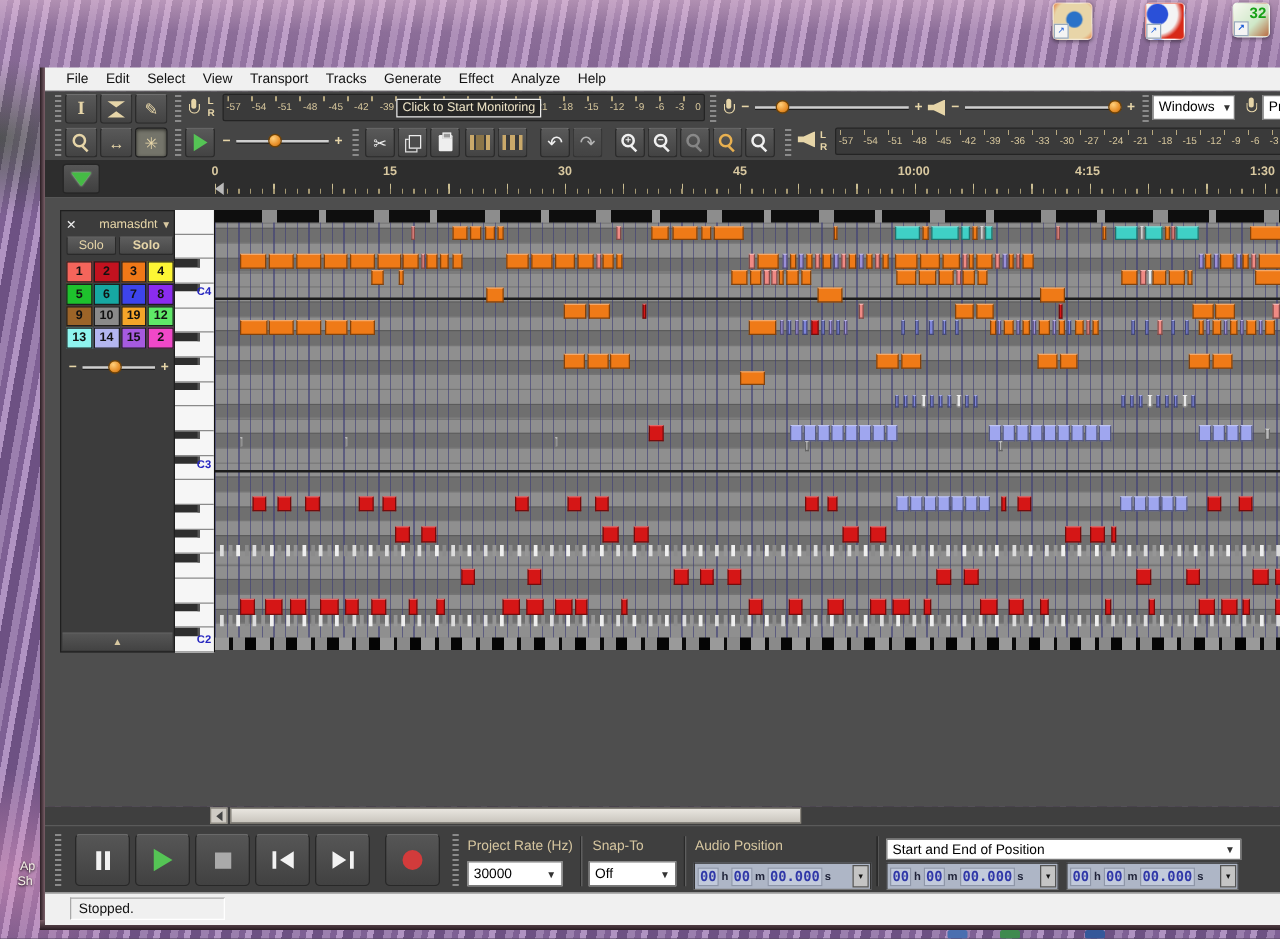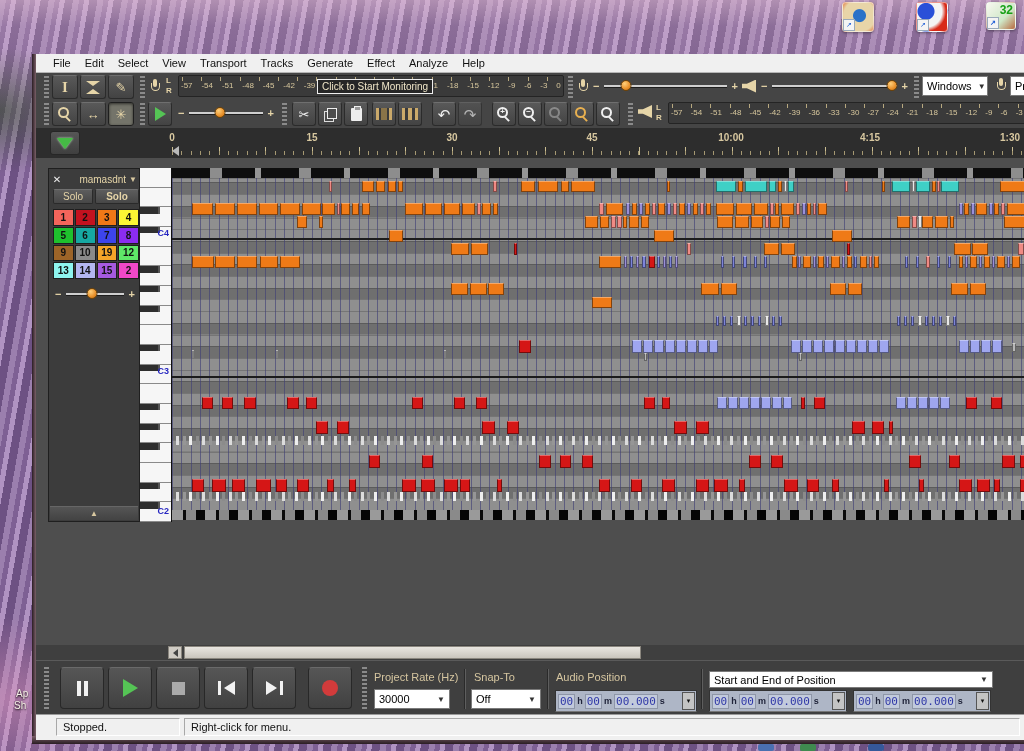--- a/index.html
+++ b/index.html
@@ -104,21 +104,21 @@
   .pp-bar{width:4px;height:15px;background:#f2f2f2;}
   .tri-big{width:0;height:0;border-left:15px solid #55c455;border-top:9px solid transparent;border-bottom:9px solid transparent;}
   .stop-sq{width:13px;height:13px;background:#aaa;}
   .skip-bar{width:3px;height:14px;background:#f2f2f2;}
   .tri-w-l{width:0;height:0;border-right:11px solid #f2f2f2;border-top:7px solid transparent;border-bottom:7px solid transparent;}
   .tri-w-r{width:0;height:0;border-left:11px solid #f2f2f2;border-top:7px solid transparent;border-bottom:7px solid transparent;}
   .rec-dot{width:16px;height:16px;border-radius:50%;background:#d23b3b;}
   .t-label{position:absolute;color:#d6c6a0;font-size:11px;}
   .vsep{position:absolute;width:2px;background:linear-gradient(90deg,#2a2a2a 50%,#5e5e5e 50%);}
   .tf{position:absolute;height:22px;background:#aeb6c6;border:1px solid #333;border-bottom-color:#777;display:flex;align-items:center;box-sizing:border-box;padding:1px;}
-  .tf .dg{background:#c2cadb;color:#3038a8;font-family:"DejaVu Sans Mono",monospace;font-size:11px;font-weight:normal;padding:0 1px;margin:0 1px;border:1px solid #8e96a8;}
+  .tf .dg{background:#c2cadb;color:#3038a8;font-family:"DejaVu Sans Mono",monospace;font-size:11px;font-weight:bold;padding:0 1px;margin:0 1px;border:1px solid #8e96a8;}
   .tf .un{color:#20243a;font-size:9px;font-weight:bold;padding:0 1px;}
   .tf .arr{margin-left:auto;width:11px;align-self:stretch;background:#c4c4c4;border:1px solid #555;font-size:7px;display:flex;align-items:center;justify-content:center;color:#111;}
   
   .statusbar{position:absolute;left:4px;top:686px;width:988px;height:26px;background:#f0f0f0;border-top:1px solid #9a9a9a;box-sizing:border-box;}
   .status-cell{position:absolute;top:3px;height:18px;border:1px solid #a8a8a8;border-bottom-color:#fff;border-right-color:#fff;font-size:11px;color:#111;padding:2px 6px;box-sizing:border-box;}
 </style>
 </head>
 <body>
 
 <div id="stage">
@@ -1074,16 +1074,15 @@
           <span class="dg">00</span>
           <span class="un">m</span>
           <span class="dg">00.000</span>
           <span class="un">s</span>
           <span class="arr">▾</span>
         </div>
     </div>
 
     <div class="statusbar">
       <div class="status-cell" style="left:20px;width:124px;">Stopped.</div>
-      <div class="status-cell" style="left:148px;right:4px;">Right-click for menu.</div>
     </div>
   </div>
 </div>
 
 </body></html>

